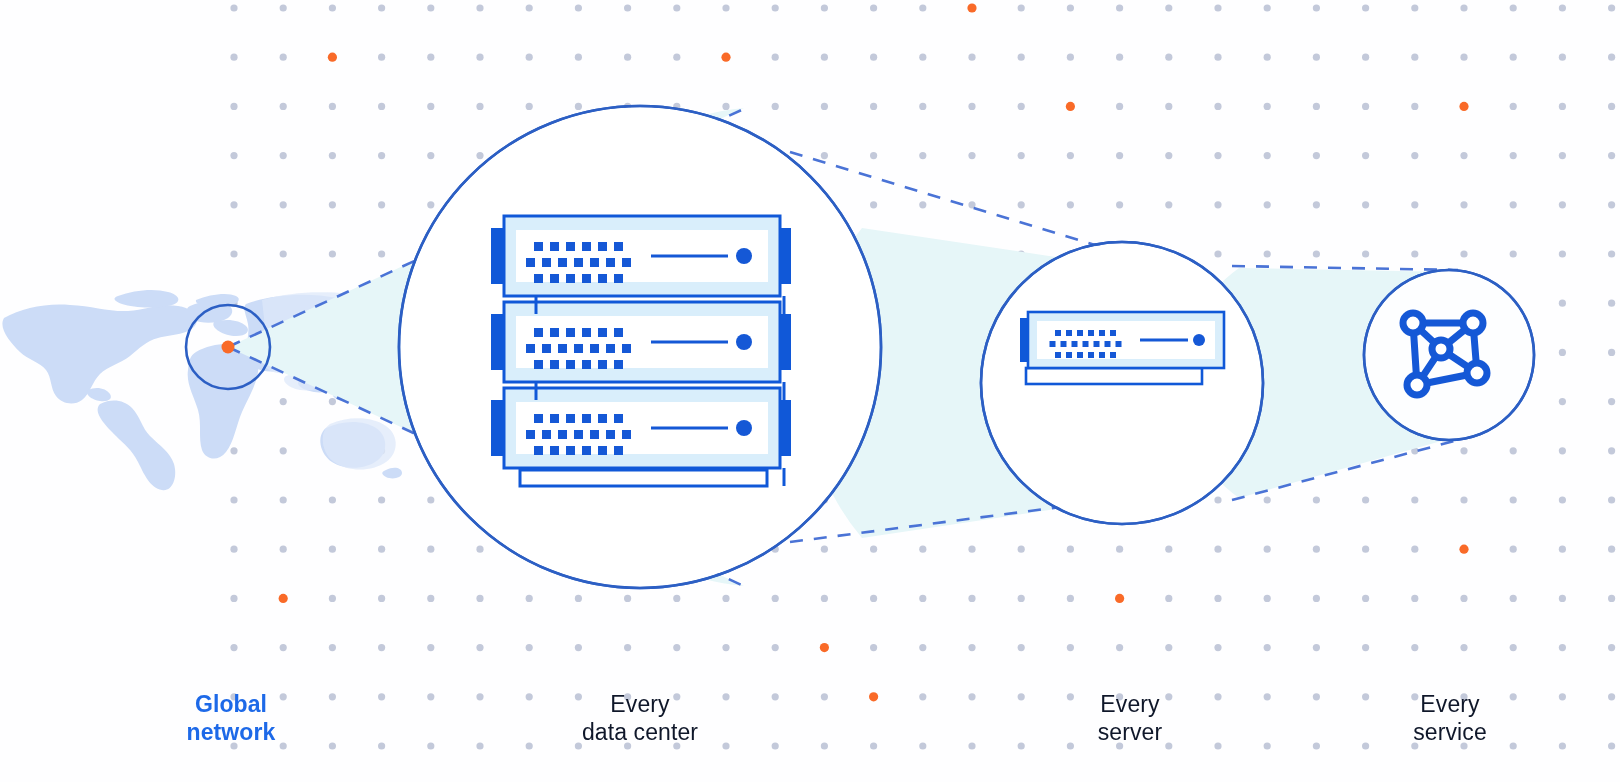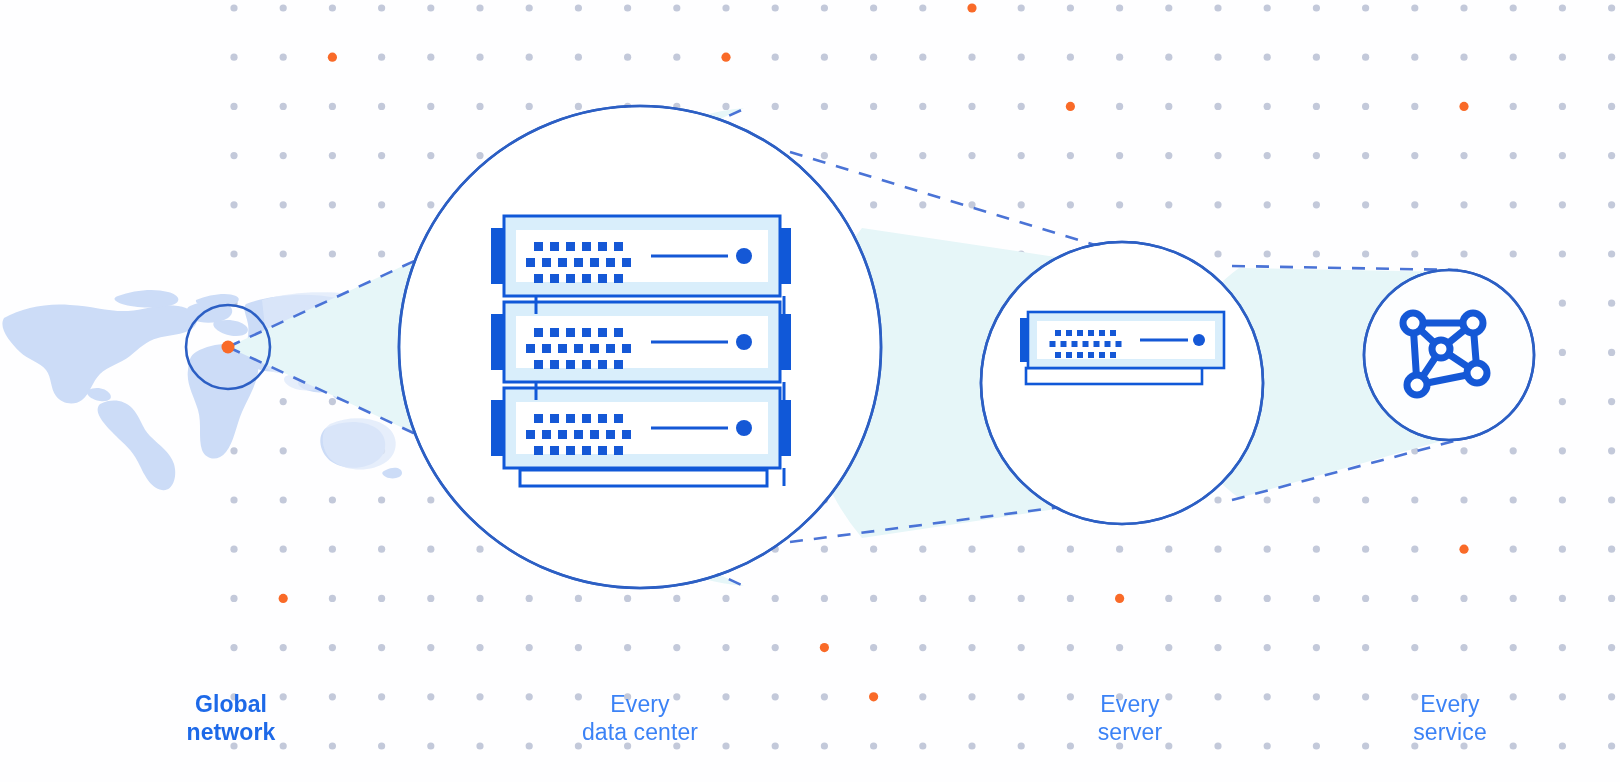--- a/index.html
+++ b/index.html
@@ -24,21 +24,21 @@
     top: 0;
     width: 1620px;
     height: 782px;
   }
   .label {
     position: absolute;
     text-align: center;
     line-height: 1.22;
     font-size: 23px;
     font-weight: 400;
-    color: #3b82f6;
+    color: #0f172a;
     white-space: pre-line;
     letter-spacing: 0.1px;
   }
   .label.accent {
     color: #1d69e8;
     font-weight: 700;
   }
   .lbl-global   { left:  86px; top: 690px; width: 290px; }
   .lbl-dc       { left: 495px; top: 690px; width: 290px; }
   .lbl-server   { left: 985px; top: 690px; width: 290px; }

